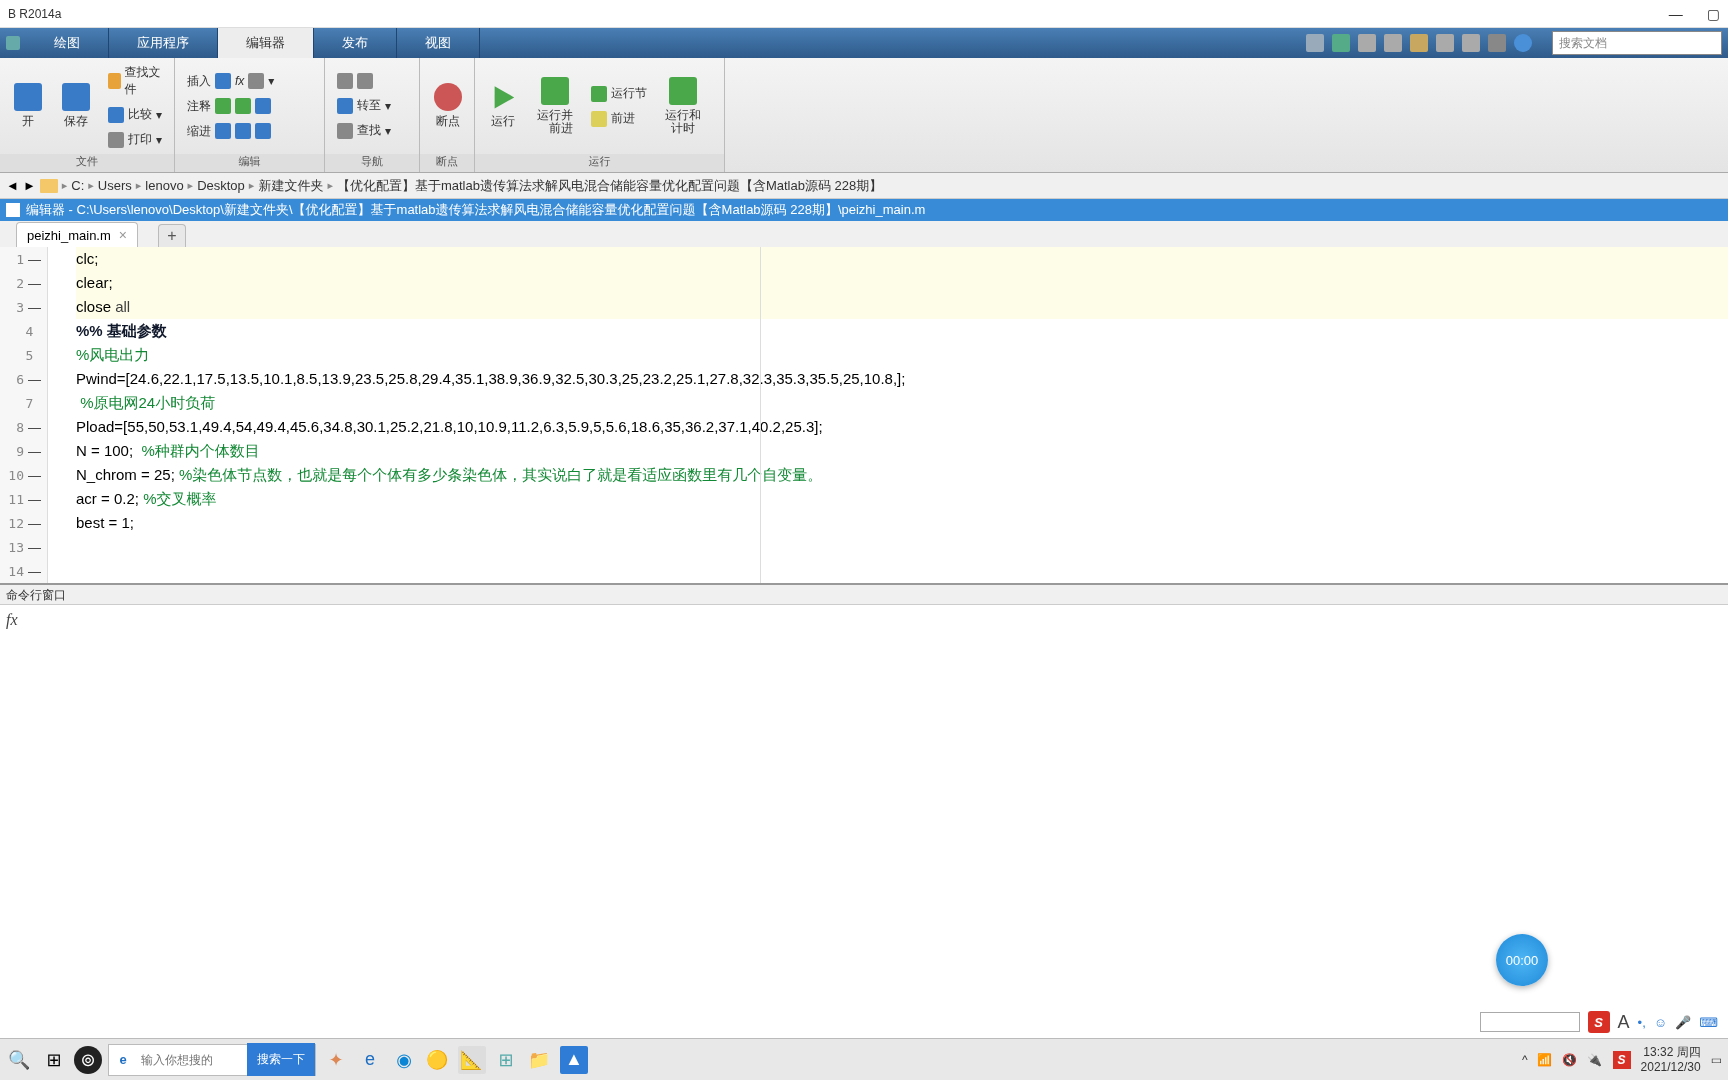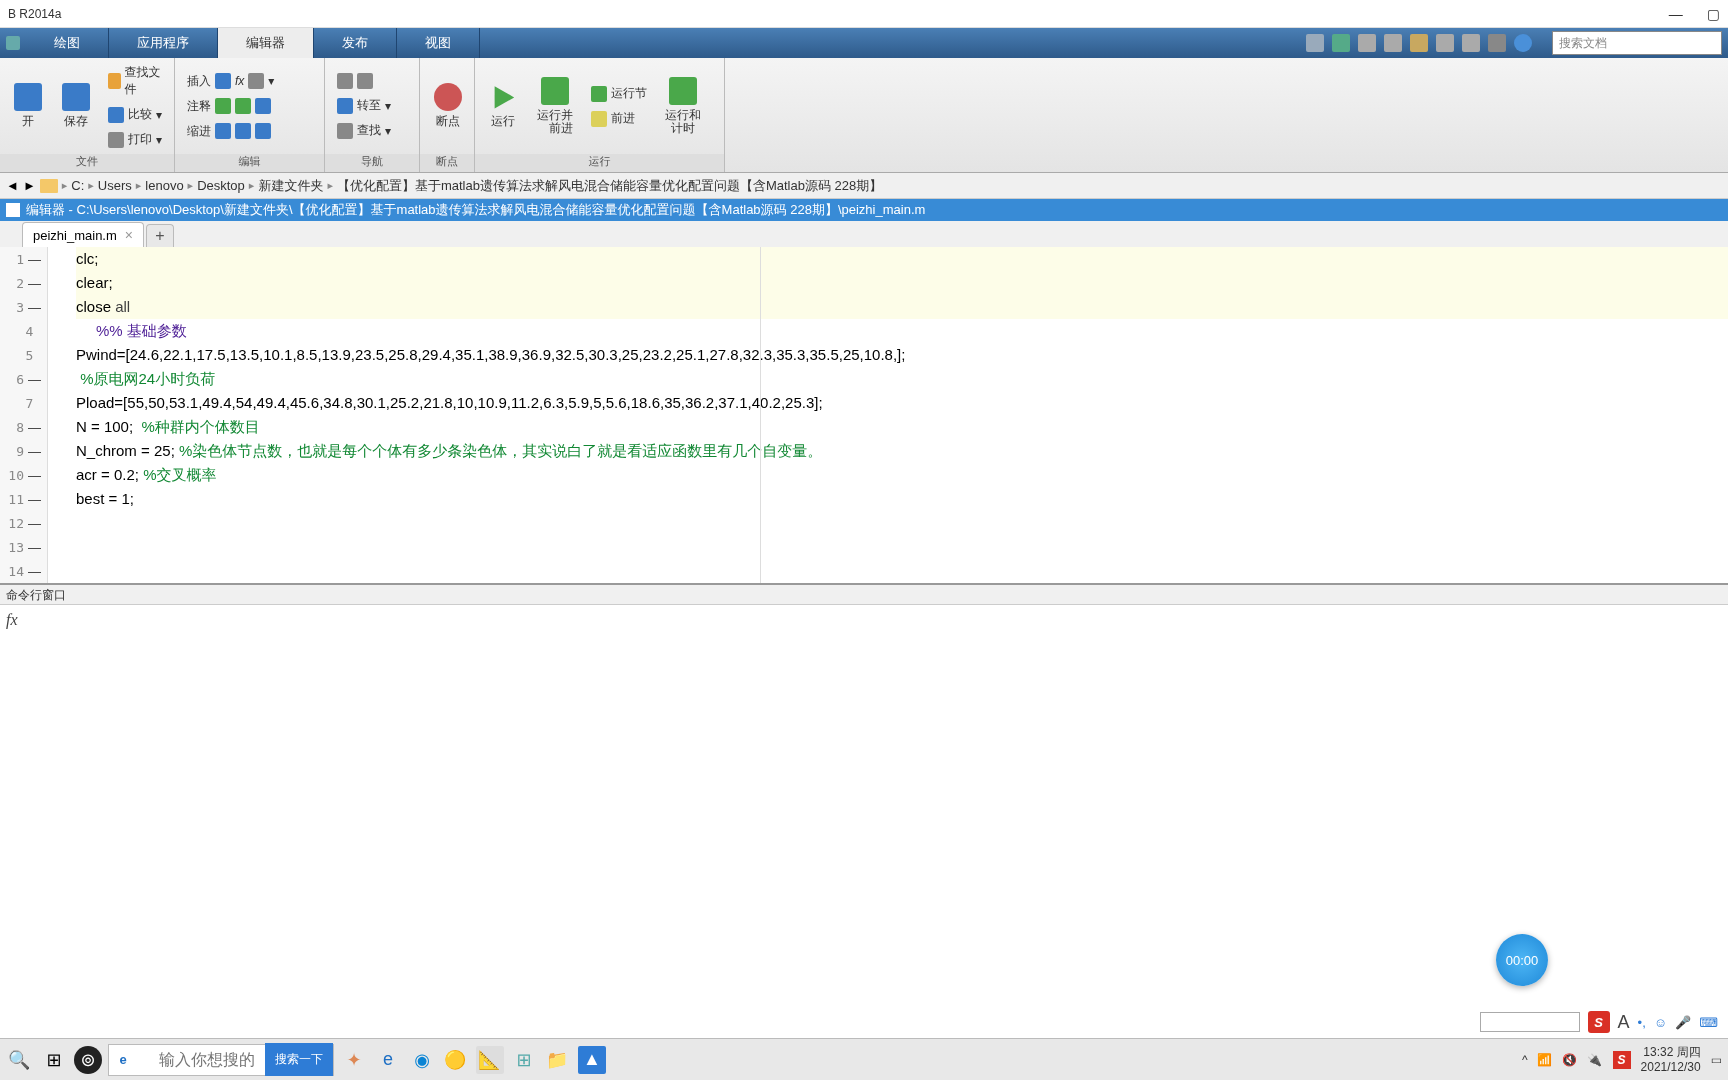--- a/index.html
+++ b/index.html
@@ -44,36 +44,36 @@
 .addrbar { height: 26px; background: #f0f0f0; border-bottom: 1px solid #ccc; display: flex; align-items: center; padding: 0 6px; gap: 4px; font-size: 13px; }
 .addrbar .seg { color: #333; }
 .addrbar .sep { color: #888; font-size: 11px; }
 .addrbar .folder-ic { width: 18px; height: 14px; background: #f4c869; border-radius: 1px; }
 
 
 .editortitle { height: 22px; background: #388bd6; color: #fff; font-size: 13px; display: flex; align-items: center; padding: 0 6px; gap: 6px; }
 .editortitle .ic { width: 14px; height: 14px; background: #fff; }
 
 
-.filetabs { height: 26px; background: #f0f0f0; display: flex; align-items: flex-end; padding: 0 22px; gap: 2px; }
+.filetabs { height: 26px; background: #f0f0f0; display: flex; align-items: flex-end; padding: 0 16px; gap: 20px; }
 .filetabs .ftab { background: #fff; border: 1px solid #bbb; border-bottom: none; padding: 4px 10px; font-size: 13px; display: flex; align-items: center; gap: 8px; border-radius: 4px 4px 0 0; }
 .filetabs .ftab .close { color: #999; font-size: 14px; }
 .filetabs .addtab { background: #e8e8e8; border: 1px solid #bbb; border-bottom: none; width: 28px; text-align: center; padding: 2px 0; border-radius: 4px 4px 0 0; font-size: 16px; color: #555; }
 
 
 .editor { height: 338px; display: flex; background: #fff; border-bottom: 2px solid #999; overflow: hidden; position: relative; }
 .editor .gutter { width: 48px; background: #f7f7f7; border-right: 1px solid #ddd; }
 .editor .gutter .row { height: 24px; display: flex; align-items: center; justify-content: flex-end; padding-right: 6px; font-size: 13px; color: #888; font-family: Consolas, monospace; }
 .editor .gutter .row .dash { margin-left: 4px; color: #333; }
 .editor .code { flex: 1; font-family: Consolas, "Courier New", monospace; font-size: 15px; line-height: 24px; padding-left: 28px; position: relative; }
 .editor .code .line { height: 24px; white-space: pre; }
 .editor .vline { position: absolute; left: 712px; top: 0; bottom: 0; width: 1px; background: #ddd; }
 .str { color: #404040; }
 .com { color: #118833; }
-.sec { color: #4c1d95; font-weight: normal; margin-left: 20px; }
+.sec { color: #0f172a; font-weight: bold; }
 .hl { background: #fdfde8; }
 
 
 .cmdtitle { height: 20px; background: #f0f0f0; border-bottom: 1px solid #ccc; font-size: 12px; padding: 2px 6px; color: #333; }
 .cmdwin { height: 155px; background: #fff; position: relative; }
 .cmdwin .fx { position: absolute; left: 6px; top: 6px; font-style: italic; font-size: 16px; color: #444; font-family: serif; }
 
 
 .timerbadge { position: absolute; right: 180px; bottom: 94px; width: 52px; height: 52px; background: radial-gradient(#4db6f5, #1e88d8); border-radius: 50%; color: #fff; display: flex; align-items: center; justify-content: center; font-size: 13px; box-shadow: 0 2px 6px rgba(0,0,0,0.3); }
 
@@ -81,21 +81,21 @@
 .imerow { position: absolute; bottom: 42px; right: 0; height: 32px; display: flex; align-items: center; gap: 8px; padding: 0 10px; }
 .imerow .dropdown { width: 100px; height: 20px; border: 1px solid #aaa; background: #fff; }
 .imerow .ime-ic { width: 22px; height: 22px; border-radius: 3px; }
 .ime-s { background: #d93025; color: #fff; display: flex; align-items: center; justify-content: center; font-weight: bold; font-style: italic; }
 
 
 .taskbar { position: absolute; bottom: 0; left: 0; right: 0; height: 42px; background: #e8e8e8; border-top: 1px solid #bbb; display: flex; align-items: center; padding: 0 6px; gap: 6px; }
 .taskbar .tbic { width: 28px; height: 28px; display: flex; align-items: center; justify-content: center; border-radius: 2px; font-size: 18px; }
 .taskbar .searchpane { display: flex; align-items: center; background: #fff; height: 32px; border: 1px solid #bbb; }
 .taskbar .searchpane .ie { width: 28px; height: 28px; display: flex; align-items: center; justify-content: center; }
-.taskbar .searchpane input { border: none; outline: none; width: 110px; font-size: 16px; padding: 0 4px; margin-left: 18px; }
+.taskbar .searchpane input { border: none; outline: none; width: 110px; font-size: 12px; padding: 0 4px; }
 .taskbar .searchpane .go { background: #2e7cd6; color: #fff; font-size: 12px; padding: 8px 10px; }
 .taskbar .tray { margin-left: auto; display: flex; align-items: center; gap: 10px; font-size: 12px; color: #333; }
 .taskbar .tray .clock { text-align: right; line-height: 1.2; }
 </style>
 </head>
 <body>
 
 <div class="titlebar">
   <span class="title">B R2014a</span>
   <div class="winbtns">
@@ -273,20 +273,21 @@
       <div class="row">12<span class="dash">—</span></div>
       <div class="row">13<span class="dash">—</span></div>
       <div class="row">14<span class="dash">—</span></div>
     </div>
   <div class="code" id="codearea">
     <div class="vline"></div>
   <div class="line hl"><span>clc</span><span>;</span></div>
       <div class="line hl"><span>clear</span><span>;</span></div>
       <div class="line hl"><span>close </span><span class="str">all</span></div>
       <div class="line"><span class="sec">%% 基础参数</span></div>
+      <div class="line"><span class="com">%风电出力</span></div>
       <div class="line"><span>Pwind=[24.6,22.1,17.5,13.5,10.1,8.5,13.9,23.5,25.8,29.4,35.1,38.9,36.9,32.5,30.3,25,23.2,25.1,27.8,32.3,35.3,35.5,25,10.8,];</span></div>
       <div class="line"><span class="com"> %原电网24小时负荷</span></div>
       <div class="line"><span>Pload=[55,50,53.1,49.4,54,49.4,45.6,34.8,30.1,25.2,21.8,10,10.9,11.2,6.3,5.9,5,5.6,18.6,35,36.2,37.1,40.2,25.3];</span></div>
       <div class="line"><span>N = 100;  </span><span class="com">%种群内个体数目</span></div>
       <div class="line"><span>N_chrom = 25; </span><span class="com">%染色体节点数，也就是每个个体有多少条染色体，其实说白了就是看适应函数里有几个自变量。</span></div>
       <div class="line"><span>acr = 0.2; </span><span class="com">%交叉概率</span></div>
       <div class="line"><span>best = 1;</span></div>
     </div>
 </div>
 

